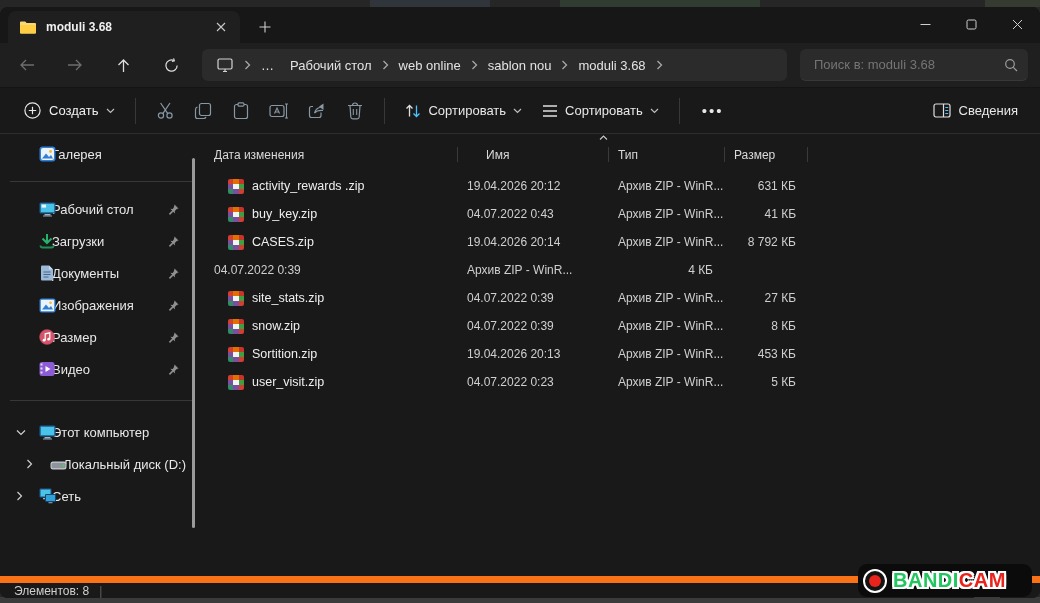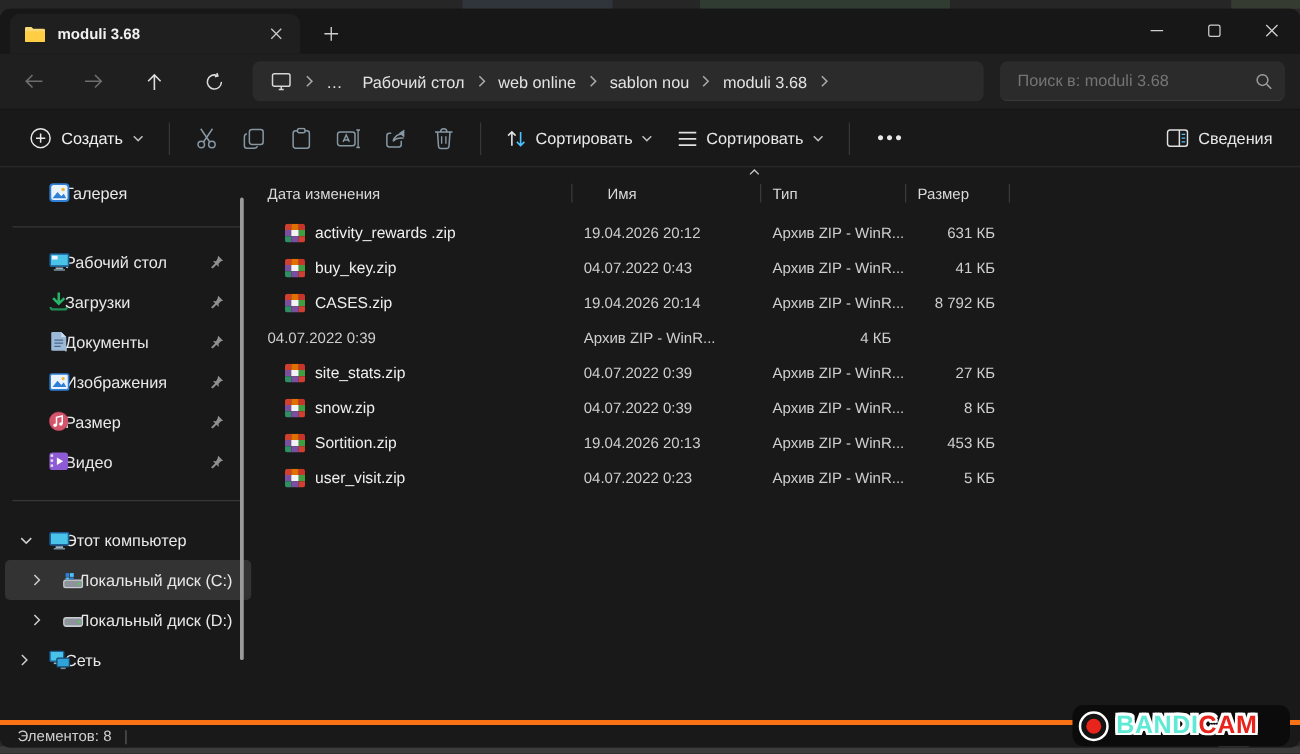--- a/index.html
+++ b/index.html
@@ -82,36 +82,36 @@
   .lhead .hc.other { padding-left:9px; }
   .hsep { position:absolute; right:0; top:6px; width:1px; height:15px; background:#3a3a3a; }
   .sortmark { position:absolute; left:141px; top:-6px; color:#c9c9c9; display:flex; }
   .rows { margin-top:4px; }
   .frow { height:28px; align-items:center; border-radius:4px; }
   .frow .name { display:flex; align-items:center; gap:8px; padding-left:23px; color:#efefef; font-size:12.5px; white-space:nowrap; }
   .frow .cell { color:#cfcfcf; font-size:12px; padding-left:9px; white-space:nowrap; }
   .frow .size { text-align:right; padding-right:12px; }
 
   
-  .statusbar { height:22px; flex:0 0 auto; border-top:4px solid #f97316; display:flex; align-items:center; padding:0 10px 0 14px; background:#191919; }
+  .statusbar { height:22px; flex:0 0 auto; border-top:7px solid #f97316; display:flex; align-items:center; padding:0 10px 0 14px; background:#191919; }
   .status-txt { color:#cfcfcf; font-size:12px; }
   .status-div { color:#5e5e5e; margin-left:10px; font-size:12px; }
   .view-toggles { margin-left:auto; display:flex; gap:4px; }
   .vt { width:26px; height:18px; display:flex; align-items:center; justify-content:center; color:#cfcfcf; border-radius:3px; }
   .vt.active { background:#3a3a3a; }
 
   
   .watermark { position:absolute; right:8px; bottom:6px; width:174px; height:33px; background:#0b0b0b;
     border-radius:9px; display:flex; align-items:center; padding:0 10px 0 5px; z-index:50; }
   .rec { width:24px; height:24px; border-radius:50%; background:#141414; border:2px solid #ffffff;
     display:flex; align-items:center; justify-content:center; flex:0 0 24px; }
   .rec .dot { width:12px; height:12px; border-radius:50%; background:#e8241d; }
   .wm-text { margin-left:6px; font-size:20px; font-weight:900; letter-spacing:.5px; white-space:nowrap;
     text-shadow:-2px -2px 0 #fff,2px -2px 0 #fff,-2px 2px 0 #fff,2px 2px 0 #fff,0 -2px 0 #fff,0 2px 0 #fff,-2px 0 0 #fff,2px 0 0 #fff; }
-  .wm-left { color:#5eead4; } .wm-right { color:#e8241d; }
+  .wm-left { color:#22c55e; } .wm-right { color:#e8241d; }
 
   svg { display:block; }
 </style>
 </head>
 <body>
 
 <div class="screen">
 
   <div class="desk-top">
     <span class="speck" style="left:370px;width:120px;background:#3a4350;"></span>
@@ -440,37 +440,20 @@
           </span>
           <svg style="position:absolute;left:35px" width="17" height="15" viewBox="0 0 17 15">
             <rect x="0.5" y="0.5" width="16" height="11" rx="1.5" fill="#1e5f96"></rect>
             <rect x="1.8" y="1.8" width="13.4" height="8.4" fill="#49c3e8"></rect>
             <rect x="5.5" y="12" width="6" height="1.6" fill="#9db3c2"></rect>
             <rect x="4" y="13.4" width="9" height="1.2" fill="#78909e"></rect>
           </svg>
           <span class="lbl">Этот компьютер</span>
         </div>
 
-        <div class="side-item tree-item drive sel">
-          <span class="chev indent">
-            <svg width="7" height="10" viewBox="0 0 7 10">
-                <path d="M1.5 1 L5.5 5 L1.5 9" fill="none" stroke="currentColor" stroke-width="1.2"></path>
-              </svg>
-          </span>
-          <svg style="position:absolute;left:46px" width="17" height="13" viewBox="0 0 17 13">
-            <rect x="0.5" y="5.5" width="16" height="7" rx="2" fill="#c8cdd2"></rect>
-            <rect x="1.5" y="6.5" width="14" height="5" rx="1.2" fill="#8d949b"></rect>
-            <circle cx="13.5" cy="9" r="0.9" fill="#3fe03f"></circle>
-            <rect x="2.5" y="0.5" width="3" height="3" fill="#2f7fd6"></rect>
-            <rect x="6" y="0.5" width="3" height="3" fill="#4cc2ff"></rect>
-            <rect x="2.5" y="4" width="3" height="1.5" fill="#4cc2ff"></rect>
-            <rect x="6" y="4" width="3" height="1.5" fill="#2f7fd6"></rect>
-          </svg>
-          <span class="lbl">Локальный диск (C:)</span>
-        </div>
 
         <div class="side-item tree-item drive">
           <span class="chev indent">
             <svg width="7" height="10" viewBox="0 0 7 10">
                 <path d="M1.5 1 L5.5 5 L1.5 9" fill="none" stroke="currentColor" stroke-width="1.2"></path>
               </svg>
           </span>
           <svg style="position:absolute;left:46px" width="17" height="13" viewBox="0 0 17 13">
             <rect x="0.5" y="3.5" width="16" height="8" rx="2.5" fill="#c8cdd2"></rect>
             <rect x="1.5" y="4.8" width="14" height="5.4" rx="1.5" fill="#8d949b"></rect>

